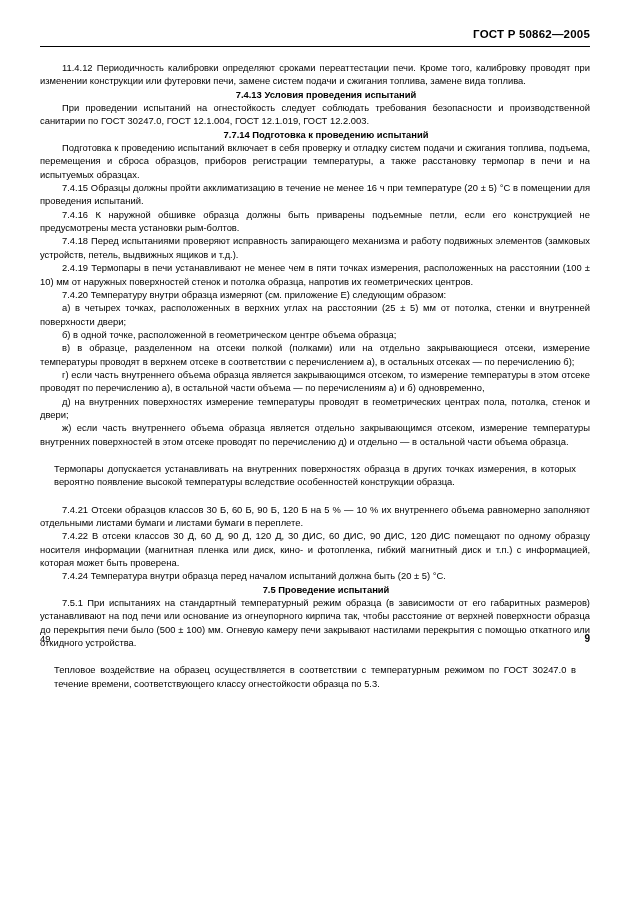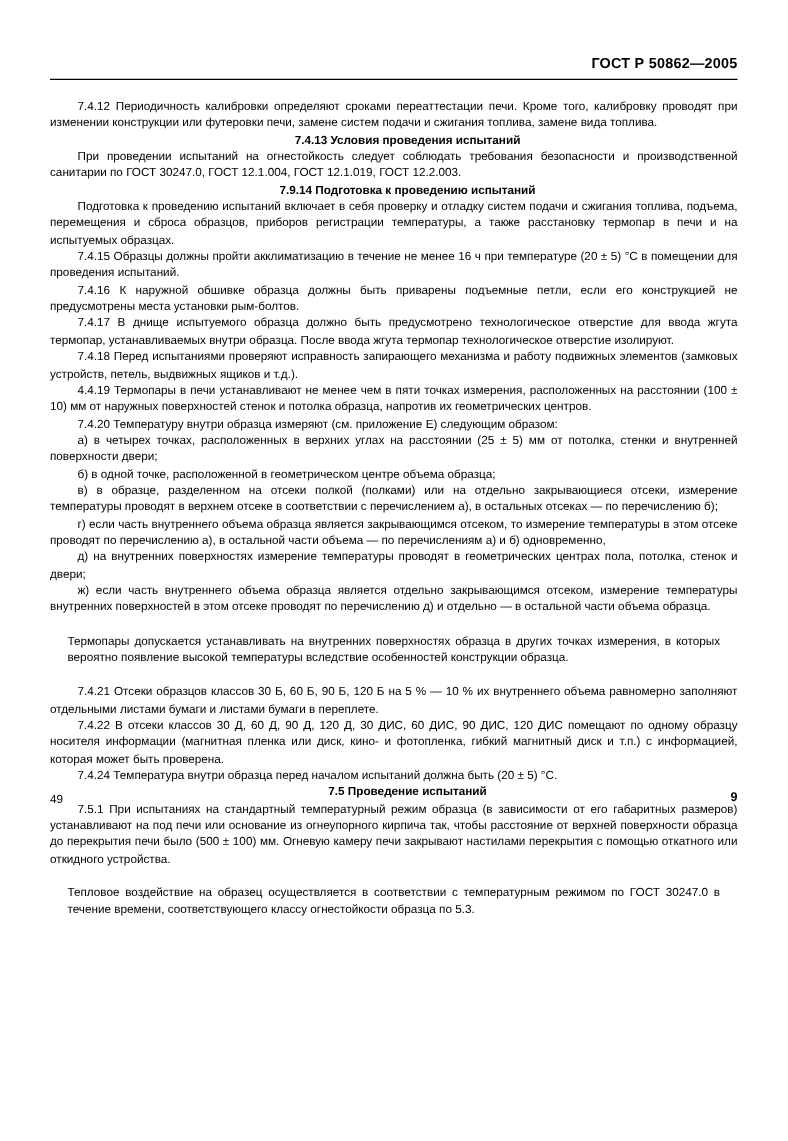--- a/index.html
+++ b/index.html
@@ -13,21 +13,21 @@
     font-family: "Liberation Sans", sans-serif;
     color: #000000;
     position: relative;
     overflow: hidden;
   }
   .page {
     position: relative;
     width: 630px;
     height: 671px;
     box-sizing: border-box;
-    padding: 45px 40px 24px 40px;
+    padding: 28px 40px 24px 40px;
   }
   .header {
     text-align: right;
     font-size: 11.5px;
     font-weight: bold;
     letter-spacing: 0.2px;
     margin: 0 0 6px 0;
   }
   .rule {
     border: 0;
@@ -77,30 +77,29 @@
 </style>
 </head>
 <body>
 
 <div class="page">
 
   <div class="header">ГОСТ Р 50862—2005</div>
   <hr class="rule">
 
   <div class="content">
-      <p class="p">7.4.12  Периодичность калибровки определяют сроками переаттестации печи. Кроме того, калибровку проводят при изменении конструкции или футеровки печи, замене систем подачи и сжигания топлива, замене вида топлива.</p>
+      <p class="p">11.4.12  Периодичность калибровки определяют сроками переаттестации печи. Кроме того, калибровку проводят при изменении конструкции или футеровки печи, замене систем подачи и сжигания топлива, замене вида топлива.</p>
       <p class="h">7.4.13  Условия проведения испытаний</p>
       <p class="p">При проведении испытаний на огнестойкость следует соблюдать требования безопасности и производственной санитарии по ГОСТ 30247.0, ГОСТ 12.1.004, ГОСТ 12.1.019, ГОСТ 12.2.003.</p>
-      <p class="h">7.9.14  Подготовка к проведению испытаний</p>
+      <p class="h">7.7.14  Подготовка к проведению испытаний</p>
       <p class="p">Подготовка к проведению испытаний включает в себя проверку и отладку систем подачи и сжигания топлива, подъема, перемещения и сброса образцов, приборов регистрации температуры, а также расстановку термопар в печи и на испытуемых образцах.</p>
       <p class="p">7.4.15  Образцы должны пройти акклиматизацию в течение не менее 16 ч при температуре (20 ± 5) °С в помещении для проведения испытаний.</p>
       <p class="p">7.4.16  К наружной обшивке образца должны быть приварены подъемные петли, если его конструкцией не предусмотрены места установки рым-болтов.</p>
-      <p class="p">7.4.17  В днище испытуемого образца должно быть предусмотрено технологическое отверстие для ввода жгута термопар, устанавливаемых внутри образца. После ввода жгута термопар технологическое отверстие изолируют.</p>
       <p class="p">7.4.18  Перед испытаниями проверяют исправность запирающего механизма и работу подвижных элементов (замковых устройств, петель, выдвижных ящиков и т.д.).</p>
-      <p class="p">4.4.19  Термопары в печи устанавливают не менее чем в пяти точках измерения, расположенных на расстоянии (100 ± 10) мм от наружных поверхностей стенок и потолка образца, напротив их геометрических центров.</p>
+      <p class="p">2.4.19  Термопары в печи устанавливают не менее чем в пяти точках измерения, расположенных на расстоянии (100 ± 10) мм от наружных поверхностей стенок и потолка образца, напротив их геометрических центров.</p>
       <p class="p">7.4.20  Температуру внутри образца измеряют (см. приложение Е) следующим образом:</p>
       <p class="p">а)  в четырех точках, расположенных в верхних углах на расстоянии (25 ± 5) мм от потолка, стенки и внутренней поверхности двери;</p>
       <p class="p">б)  в одной точке, расположенной в геометрическом центре объема образца;</p>
       <p class="p">в)  в образце, разделенном на отсеки полкой (полками) или на отдельно закрывающиеся отсеки, измерение температуры проводят в верхнем отсеке в соответствии с перечислением а), в остальных отсеках — по перечислению б);</p>
       <p class="p">г)  если часть внутреннего объема образца является закрывающимся отсеком, то измерение температуры в этом отсеке проводят по перечислению а), в остальной части объема — по перечислениям а) и б) одновременно,</p>
       <p class="p">д)  на внутренних поверхностях измерение температуры проводят в геометрических центрах пола, потолка, стенок и двери;</p>
       <p class="p">ж)  если часть внутреннего объема образца является отдельно закрывающимся отсеком, измерение температуры внутренних поверхностей в этом отсеке проводят по перечислению д) и отдельно — в остальной части объема образца.</p>
       <p class="p-noind">Термопары допускается устанавливать на внутренних поверхностях образца в других точках измерения, в которых вероятно появление высокой температуры вследствие особенностей конструкции образца.</p>
       <p class="p">7.4.21  Отсеки образцов классов 30 Б, 60 Б, 90 Б, 120 Б на 5 % — 10 % их внутреннего объема равномерно заполняют отдельными листами бумаги и листами бумаги в переплете.</p>
       <p class="p">7.4.22  В отсеки классов 30 Д, 60 Д, 90 Д, 120 Д, 30 ДИС, 60 ДИС, 90 ДИС, 120 ДИС помещают по одному образцу носителя информации (магнитная пленка или диск, кино- и фотопленка, гибкий магнитный диск и т.п.) с информацией, которая может быть проверена.</p>

